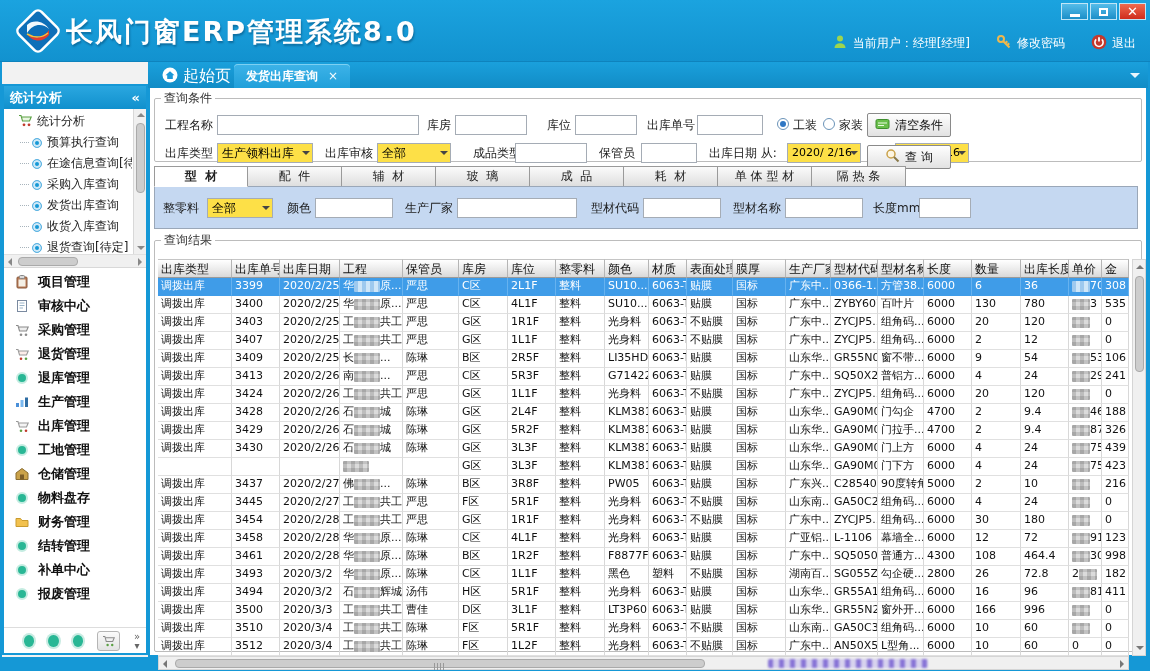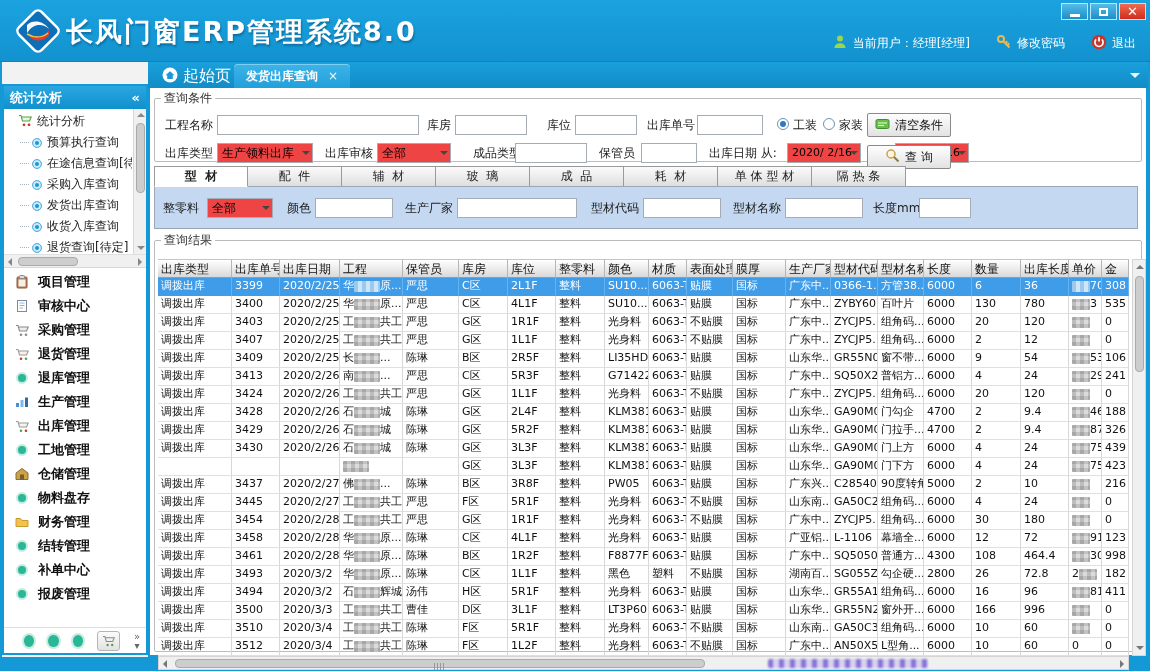--- a/index.html
+++ b/index.html
@@ -65,21 +65,21 @@
   .tab-list-arrow { position:absolute; right:8px; top:11px; width:0; height:0; border:5px solid transparent; border-top-color:#e8f6fd; cursor:pointer; }
   .content { position:absolute; left:2px; top:26px; right:2px; bottom:2px; background:#fff; }
 
   fieldset { position:absolute; border:1px solid #bcbcbc; border-radius:2px; }
   legend { font-size:12px; color:#333; margin-left:6px; padding:0 3px; }
   .fs-query { left:4px; top:2px; width:988px; height:72px; }
   .fs-result { left:4px; top:144px; width:988px; height:420px; }
 
   .lbl { position:absolute; font-size:12px; color:#1a1a1a; line-height:20px; white-space:nowrap; }
   .inp { position:absolute; height:20px; border:1px solid #a5acb5; background:#fff; font-size:11px; padding:0 3px; }
-  .cmb { position:absolute; height:20px; border:1px solid #a5acb5; background:#ef4444; font-size:12px; line-height:18px;
+  .cmb { position:absolute; height:20px; border:1px solid #a5acb5; background:#fde047; font-size:12px; line-height:18px;
     padding:0 16px 0 4px; white-space:nowrap; cursor:pointer; }
   .cmb i { position:absolute; right:2px; top:7px; width:0; height:0; border:4px solid transparent; border-top-color:#444; }
   .radio { position:absolute; width:12px; height:12px; border:1px solid #6a93b8; border-radius:50%; background:#fff; cursor:pointer; }
   .radio.checked::after { content:''; position:absolute; left:2px; top:2px; width:6px; height:6px; border-radius:50%; background:#2f77c4; }
   .btn { position:absolute; height:24px; border:1px solid #8a8a8a; border-radius:2px; background:linear-gradient(#fefefe,#e2e2e2);
     display:flex; align-items:center; justify-content:center; gap:5px; font-size:12px; color:#111; padding:0 6px; cursor:pointer; }
 
   .mtabs { position:absolute; left:4px; top:78px; height:21px; display:flex; }
   .mtab { width:94px; height:21px; border:1px solid #9a9a9a; border-left-width:0; background:linear-gradient(#fbfbfb,#dedede);
     font-size:12px; text-align:center; line-height:19px; color:#222; cursor:pointer; white-space:pre; }

